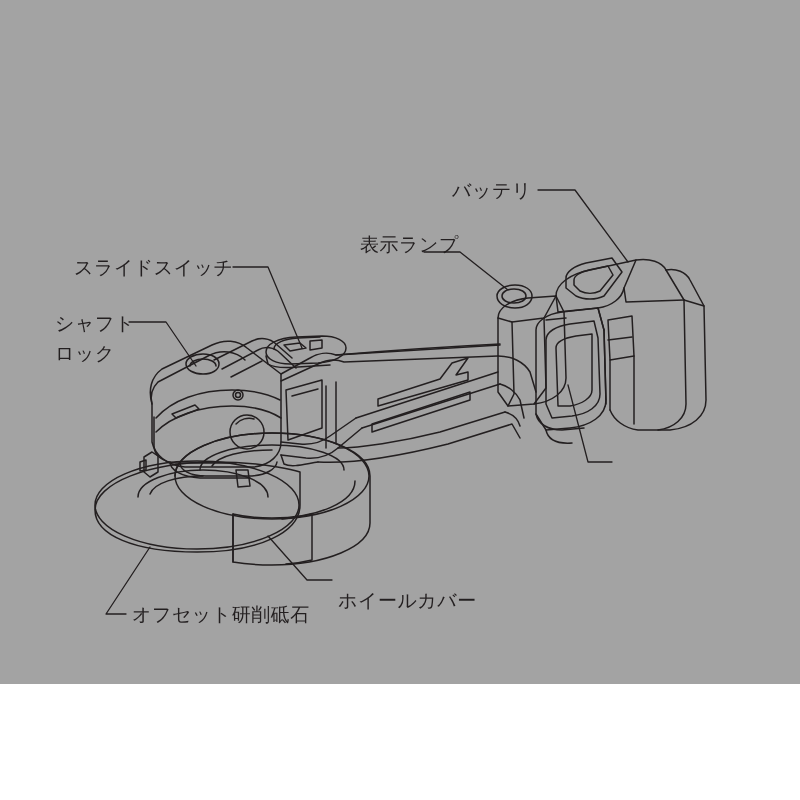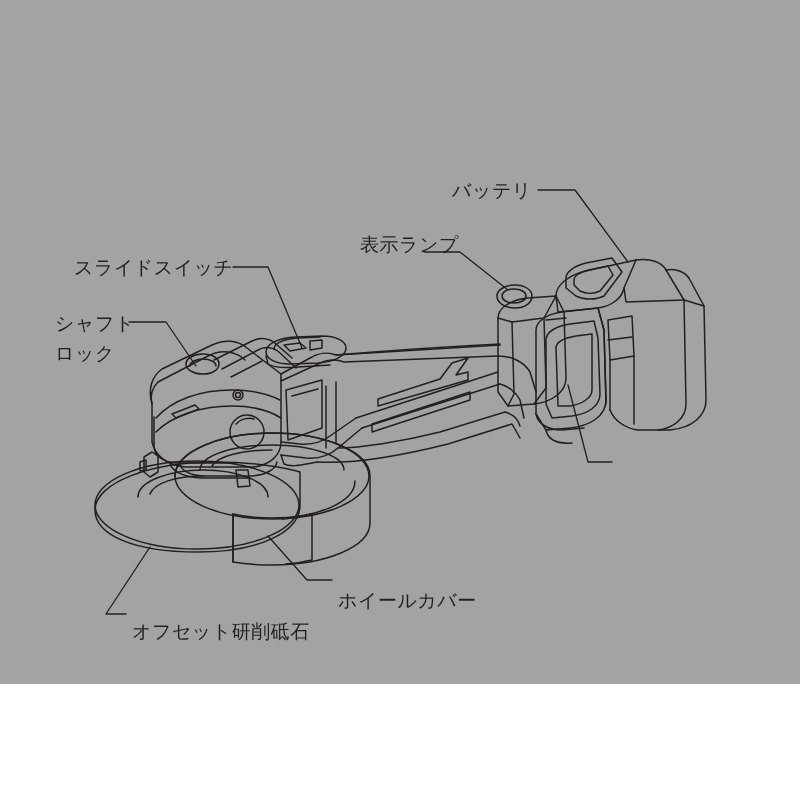--- a/index.html
+++ b/index.html
@@ -31,21 +31,21 @@
     white-space: nowrap;
     letter-spacing: 0.5px;
   }
   .callout-label.two-line { line-height: 30px; }
   .lbl-battery      { left: 452px; top: 178px; }
   .lbl-lamp         { left: 313px; top: 232px; margin-left: 47px; }
   .lbl-slideswitch  { left: 74px;  top: 255px; }
   .lbl-shaftlock    { left: 55px;  top: 309px; }
   .lbl-dustcover    { left: 617px; top: 449px; }
   .lbl-wheelcover   { left: 338px; top: 588px; }
-  .lbl-offsetwheel  { left: 132px; top: 602px; margin-top: 17px; }
+  .lbl-offsetwheel  { left: 132px; top: 602px; }
 </style>
 </head>
 <body>
 
 <div id="page">
 
   <svg id="diagram-svg" viewBox="0 0 800 800">
 
     <g fill="none" stroke="#231f20" stroke-width="1.5" stroke-linecap="round" stroke-linejoin="round">
 

